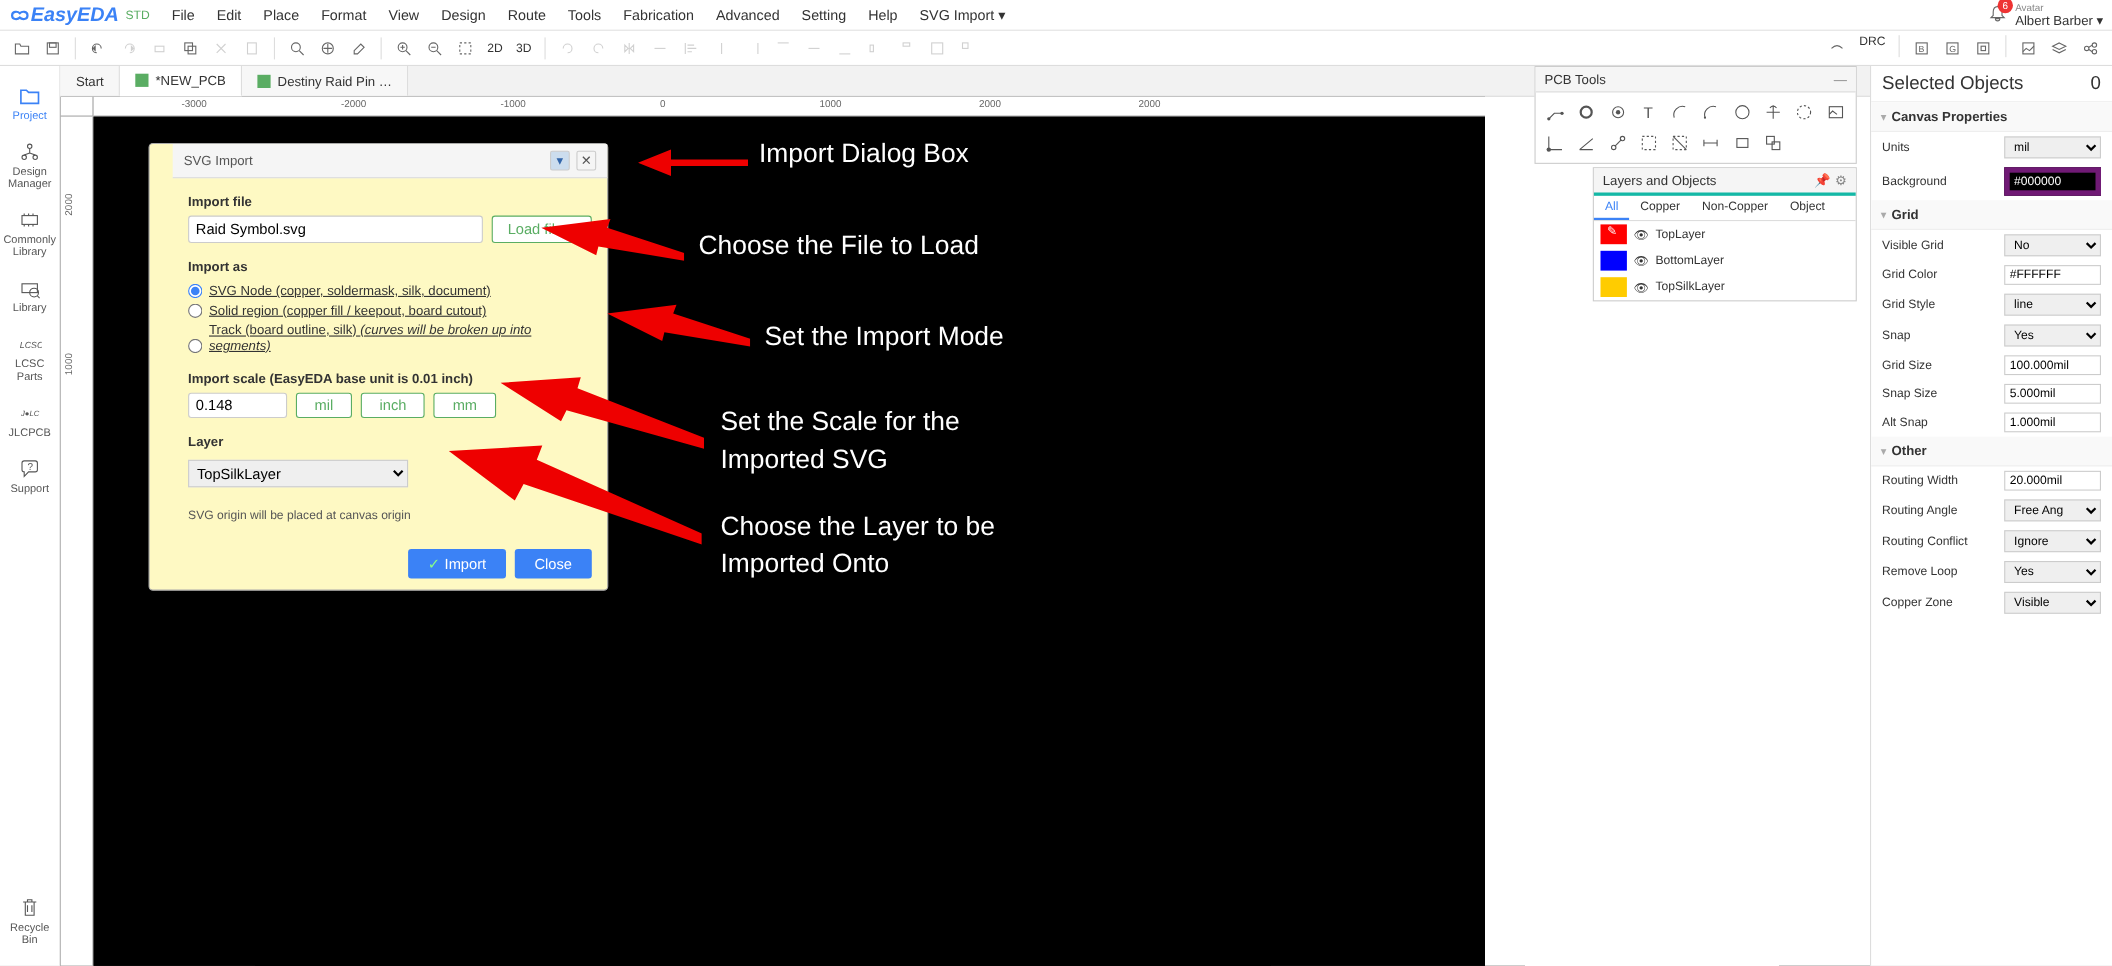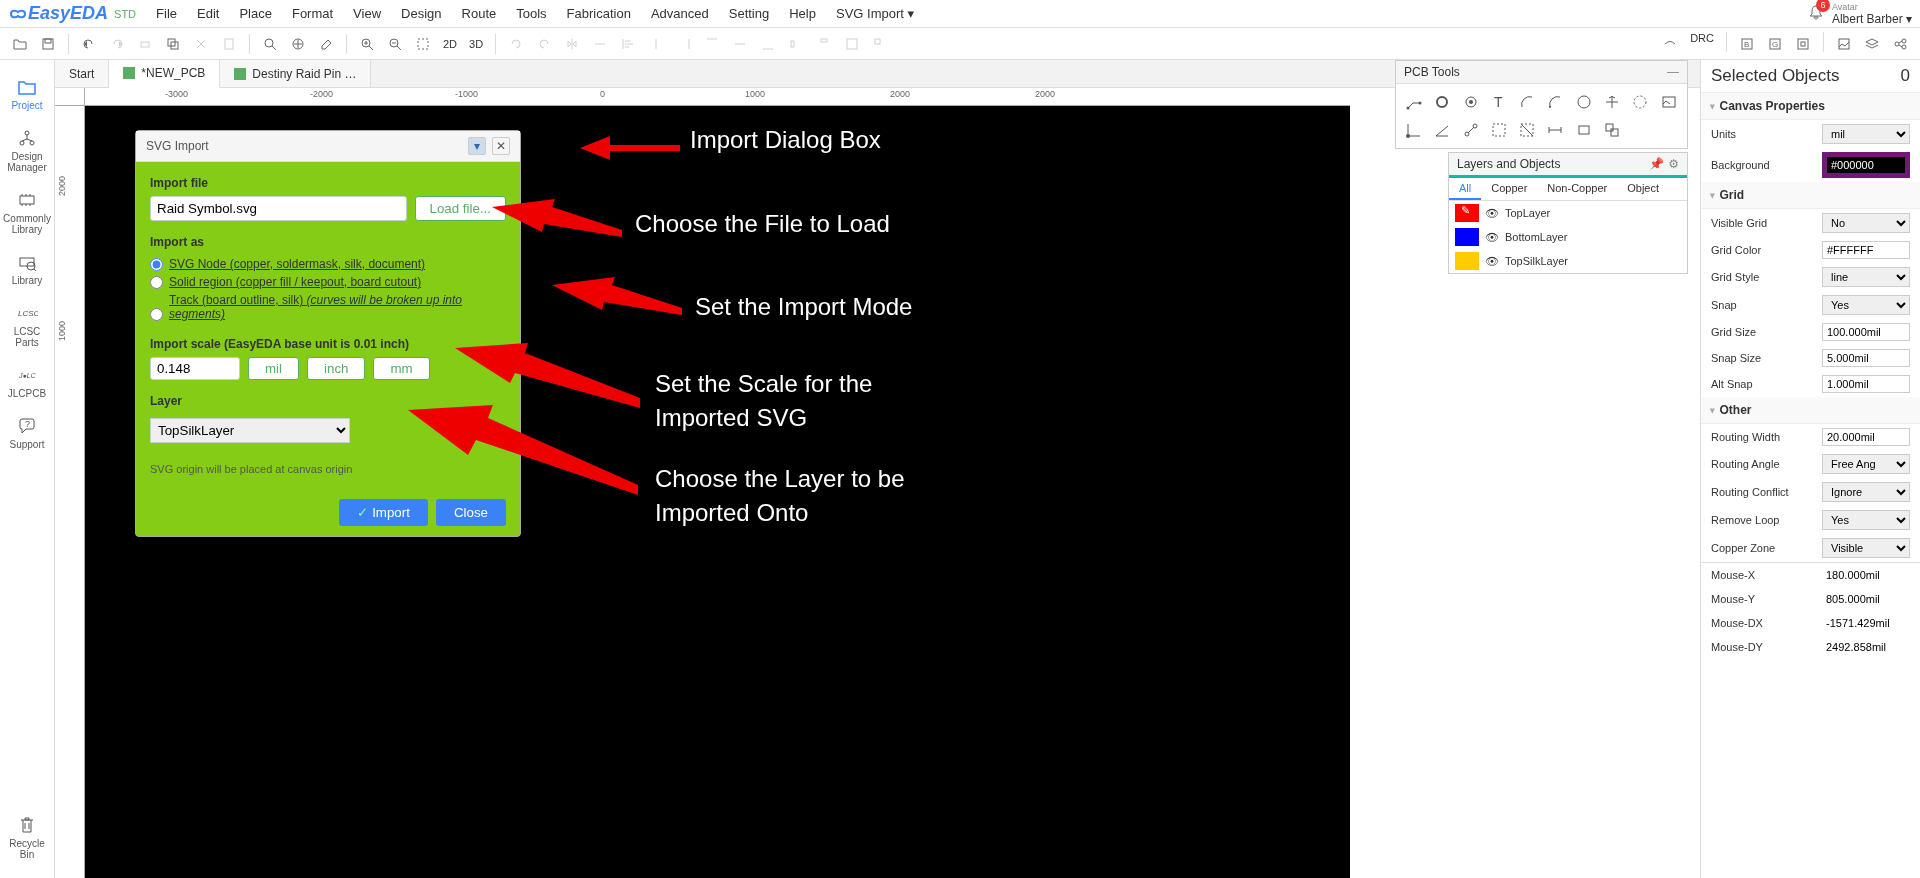--- a/index.html
+++ b/index.html
@@ -39,21 +39,21 @@
 
 .canvas-area { position: absolute; left: 55px; top: 88px; right: 570px; bottom: 0; background: #000; }
 .ruler-h { position: absolute; left: 30px; top: 0; right: 0; height: 18px; background: #fff; border-bottom: 1px solid #aaa; font-size: 9px; color: #666; overflow: hidden; }
 .ruler-h span { position: absolute; top: 1px; }
 .ruler-v { position: absolute; left: 0; top: 18px; bottom: 0; width: 30px; background: #fff; border-right: 1px solid #aaa; font-size: 9px; color: #666; }
 .ruler-v span { position: absolute; left: 2px; writing-mode: vertical-rl; transform: rotate(180deg); }
 .ruler-corner { position: absolute; left:0; top:0; width:30px; height:18px; background:#fff; border-right:1px solid #aaa; border-bottom:1px solid #aaa; }
 .canvas-inner { position: absolute; left: 30px; top: 18px; right: 0; bottom: 0; background: #000; }
 
 
-.dialog { position: absolute; left: 135px; top: 130px; width: 386px; background: #84cc16; border: 1px solid #aaa; border-radius: 4px; box-shadow: 0 4px 20px rgba(0,0,0,0.3); }
+.dialog { position: absolute; left: 135px; top: 130px; width: 418px; background: #fef9c3; border: 1px solid #aaa; border-radius: 4px; box-shadow: 0 4px 20px rgba(0,0,0,0.3); padding-left: 21px; }
 .dialog-title { display: flex; align-items: center; padding: 6px 10px; background: #f5f5f5; border-bottom: 1px solid #ddd; font-size: 12px; color: #555; }
 .dialog-title-btns { margin-left: auto; display: flex; gap: 6px; }
 .dialog-title-btns .dbtn { width: 18px; height: 18px; display: flex; align-items: center; justify-content: center; cursor: pointer; border: 1px solid #ccc; border-radius: 2px; }
 .dialog-body { padding: 14px; font-size: 12px; color: #333; }
 .dialog-body label.section { font-weight: bold; display: block; margin-bottom: 6px; }
 .file-row { display: flex; gap: 8px; margin-bottom: 14px; }
 .file-row input { flex: 1; padding: 4px 6px; border: 1px solid #ccc; border-radius: 3px; }
 .load-btn { padding: 4px 14px; border: 1px solid #5aad63; color: #5aad63; background: #fff; border-radius: 3px; cursor: pointer; }
 .radio-row { display: flex; align-items: flex-end; gap: 6px; padding: 2px 0; text-decoration: underline; }
 .radio-row input[type=radio] { accent-color: #3b82f6; }
@@ -723,31 +723,13 @@
       <select><option>Ignore</option></select>
     </div>
   <div class="rp-row">
       <span class="lbl">Remove Loop</span>
       <select><option>Yes</option></select>
     </div>
   <div class="rp-row">
       <span class="lbl">Copper Zone</span>
       <select><option>Visible</option></select>
     </div>
-  <div class="rp-bottom">
-    <div class="rp-row">
-        <span class="lbl">Mouse-X</span>
-        <input readonly="" value="180.000mil" style="">
-      </div>
-    <div class="rp-row">
-        <span class="lbl">Mouse-Y</span>
-        <input readonly="" value="805.000mil" style="">
-      </div>
-    <div class="rp-row">
-        <span class="lbl">Mouse-DX</span>
-        <input readonly="" value="-1571.429mil" style="">
-      </div>
-    <div class="rp-row">
-        <span class="lbl">Mouse-DY</span>
-        <input readonly="" value="2492.858mil" style="">
-      </div>
-  </div>
 </div>
 
 </body></html>

